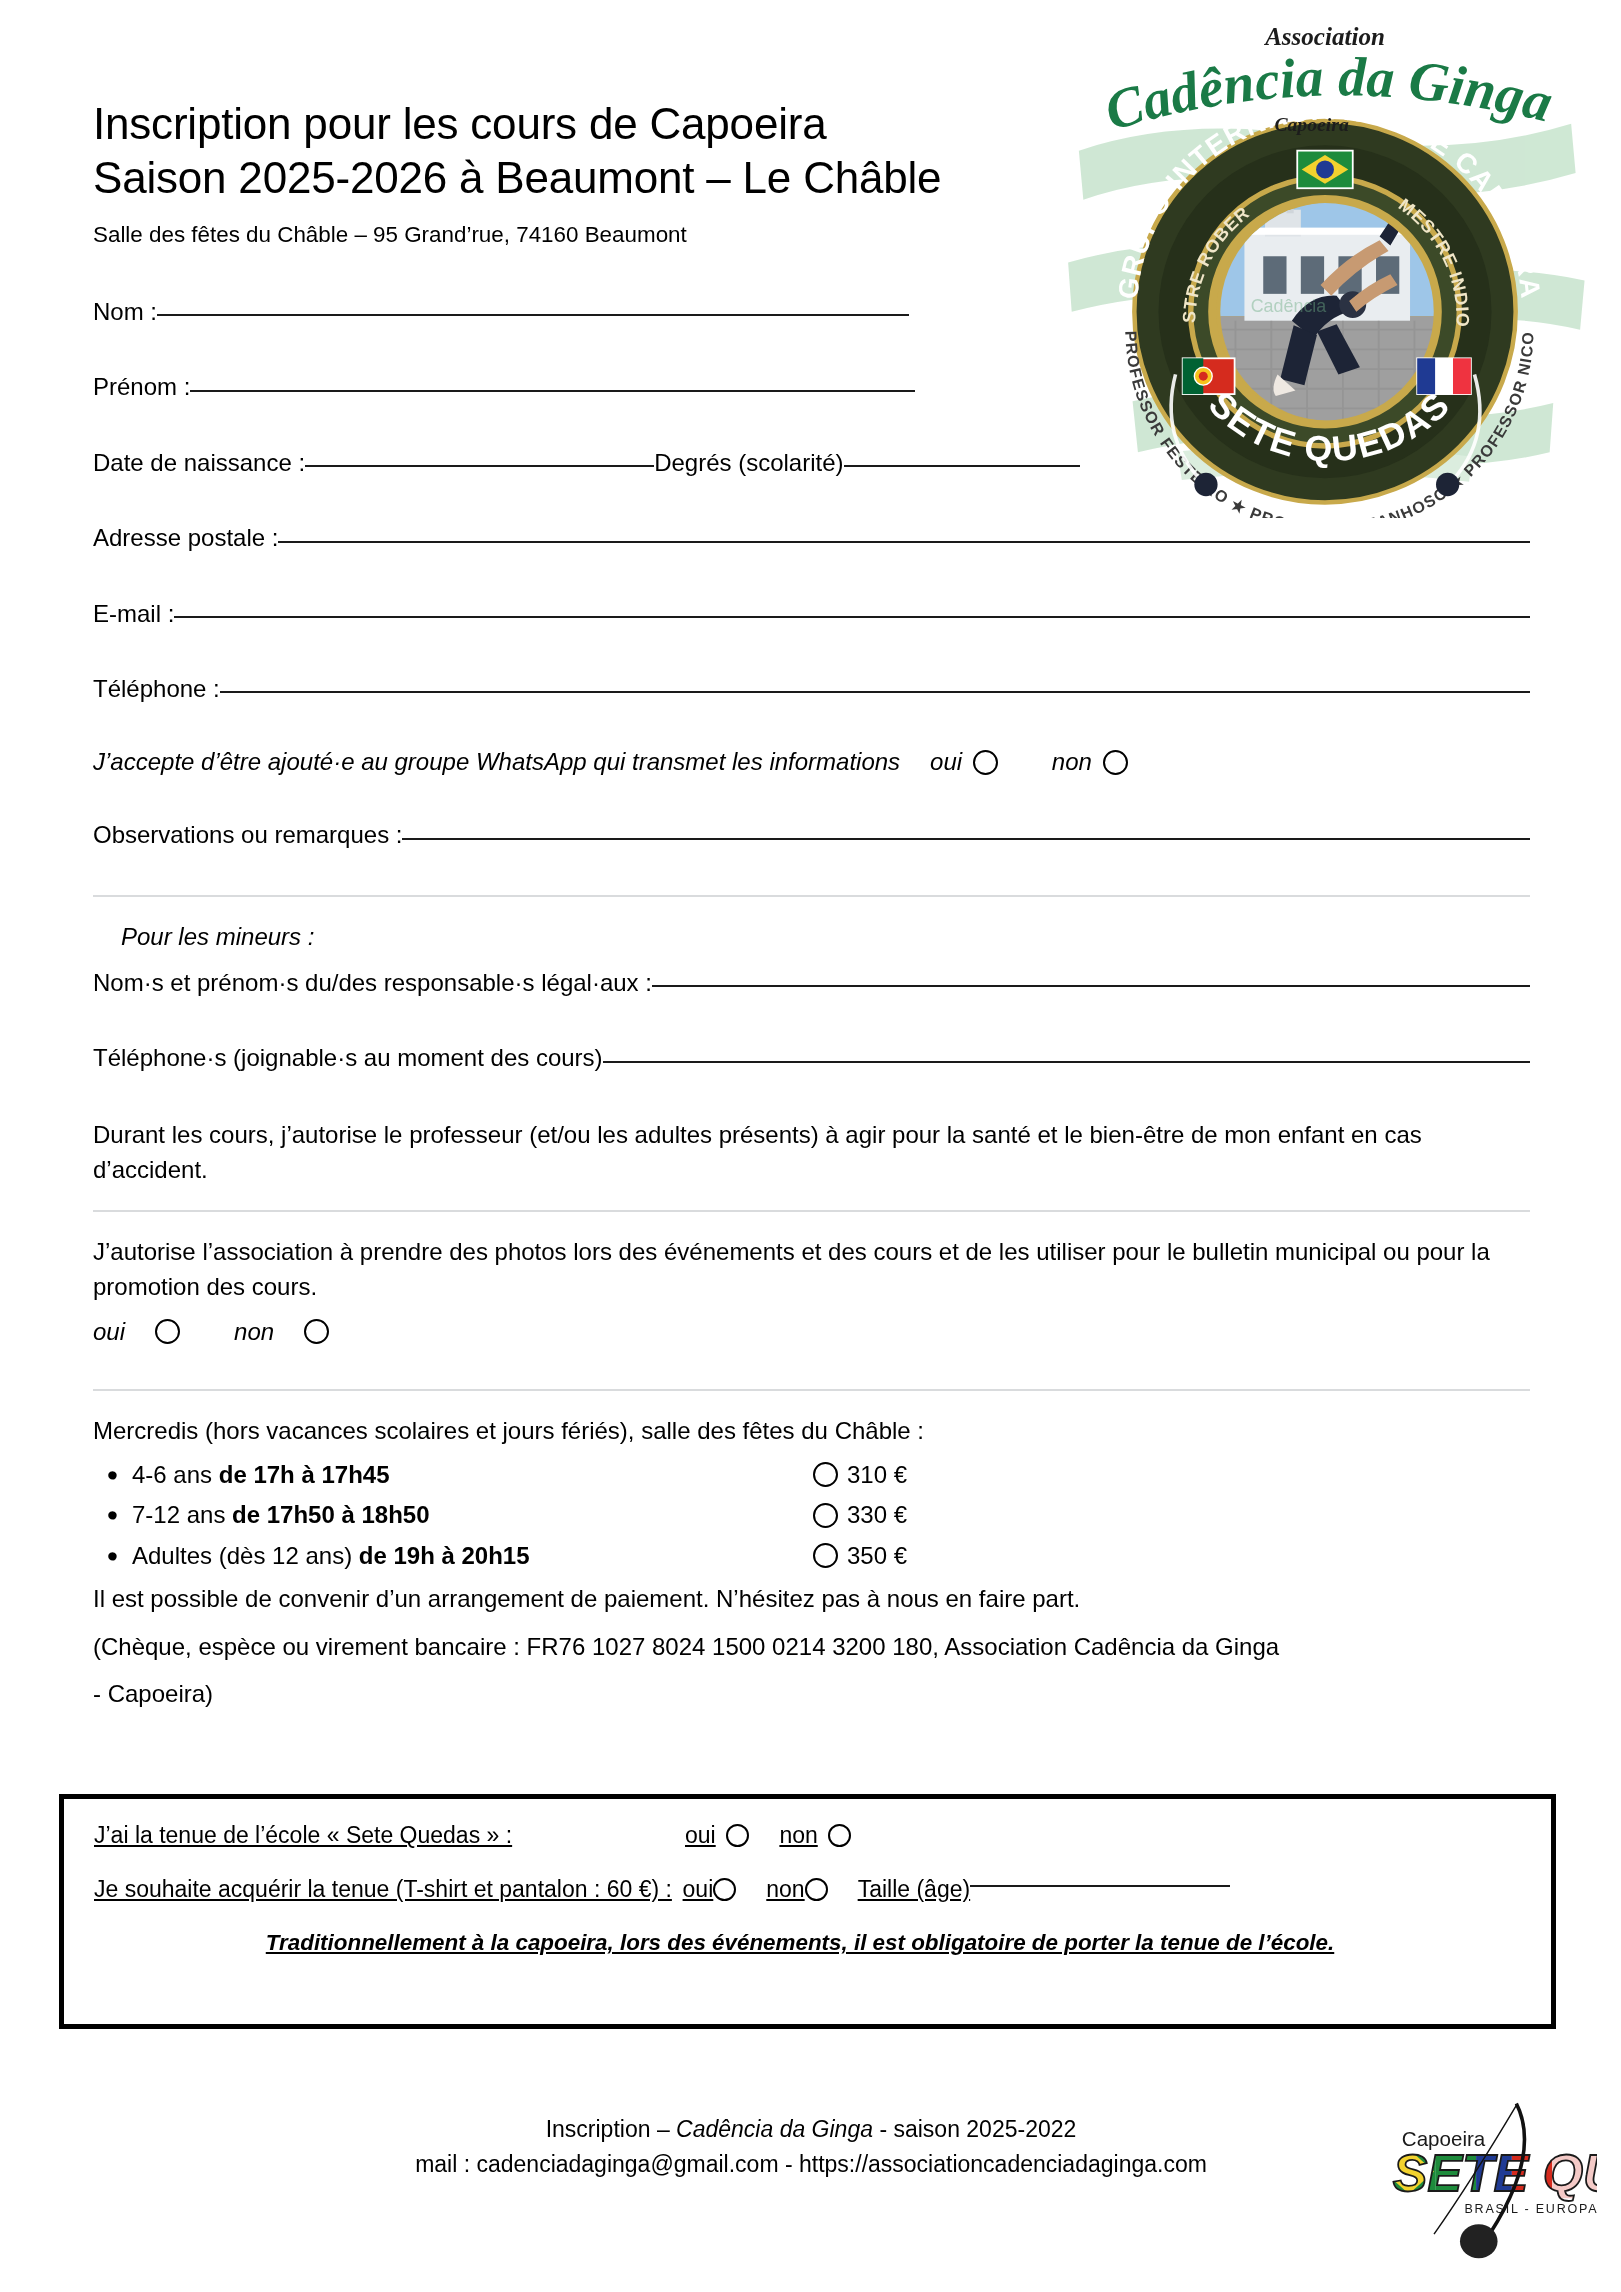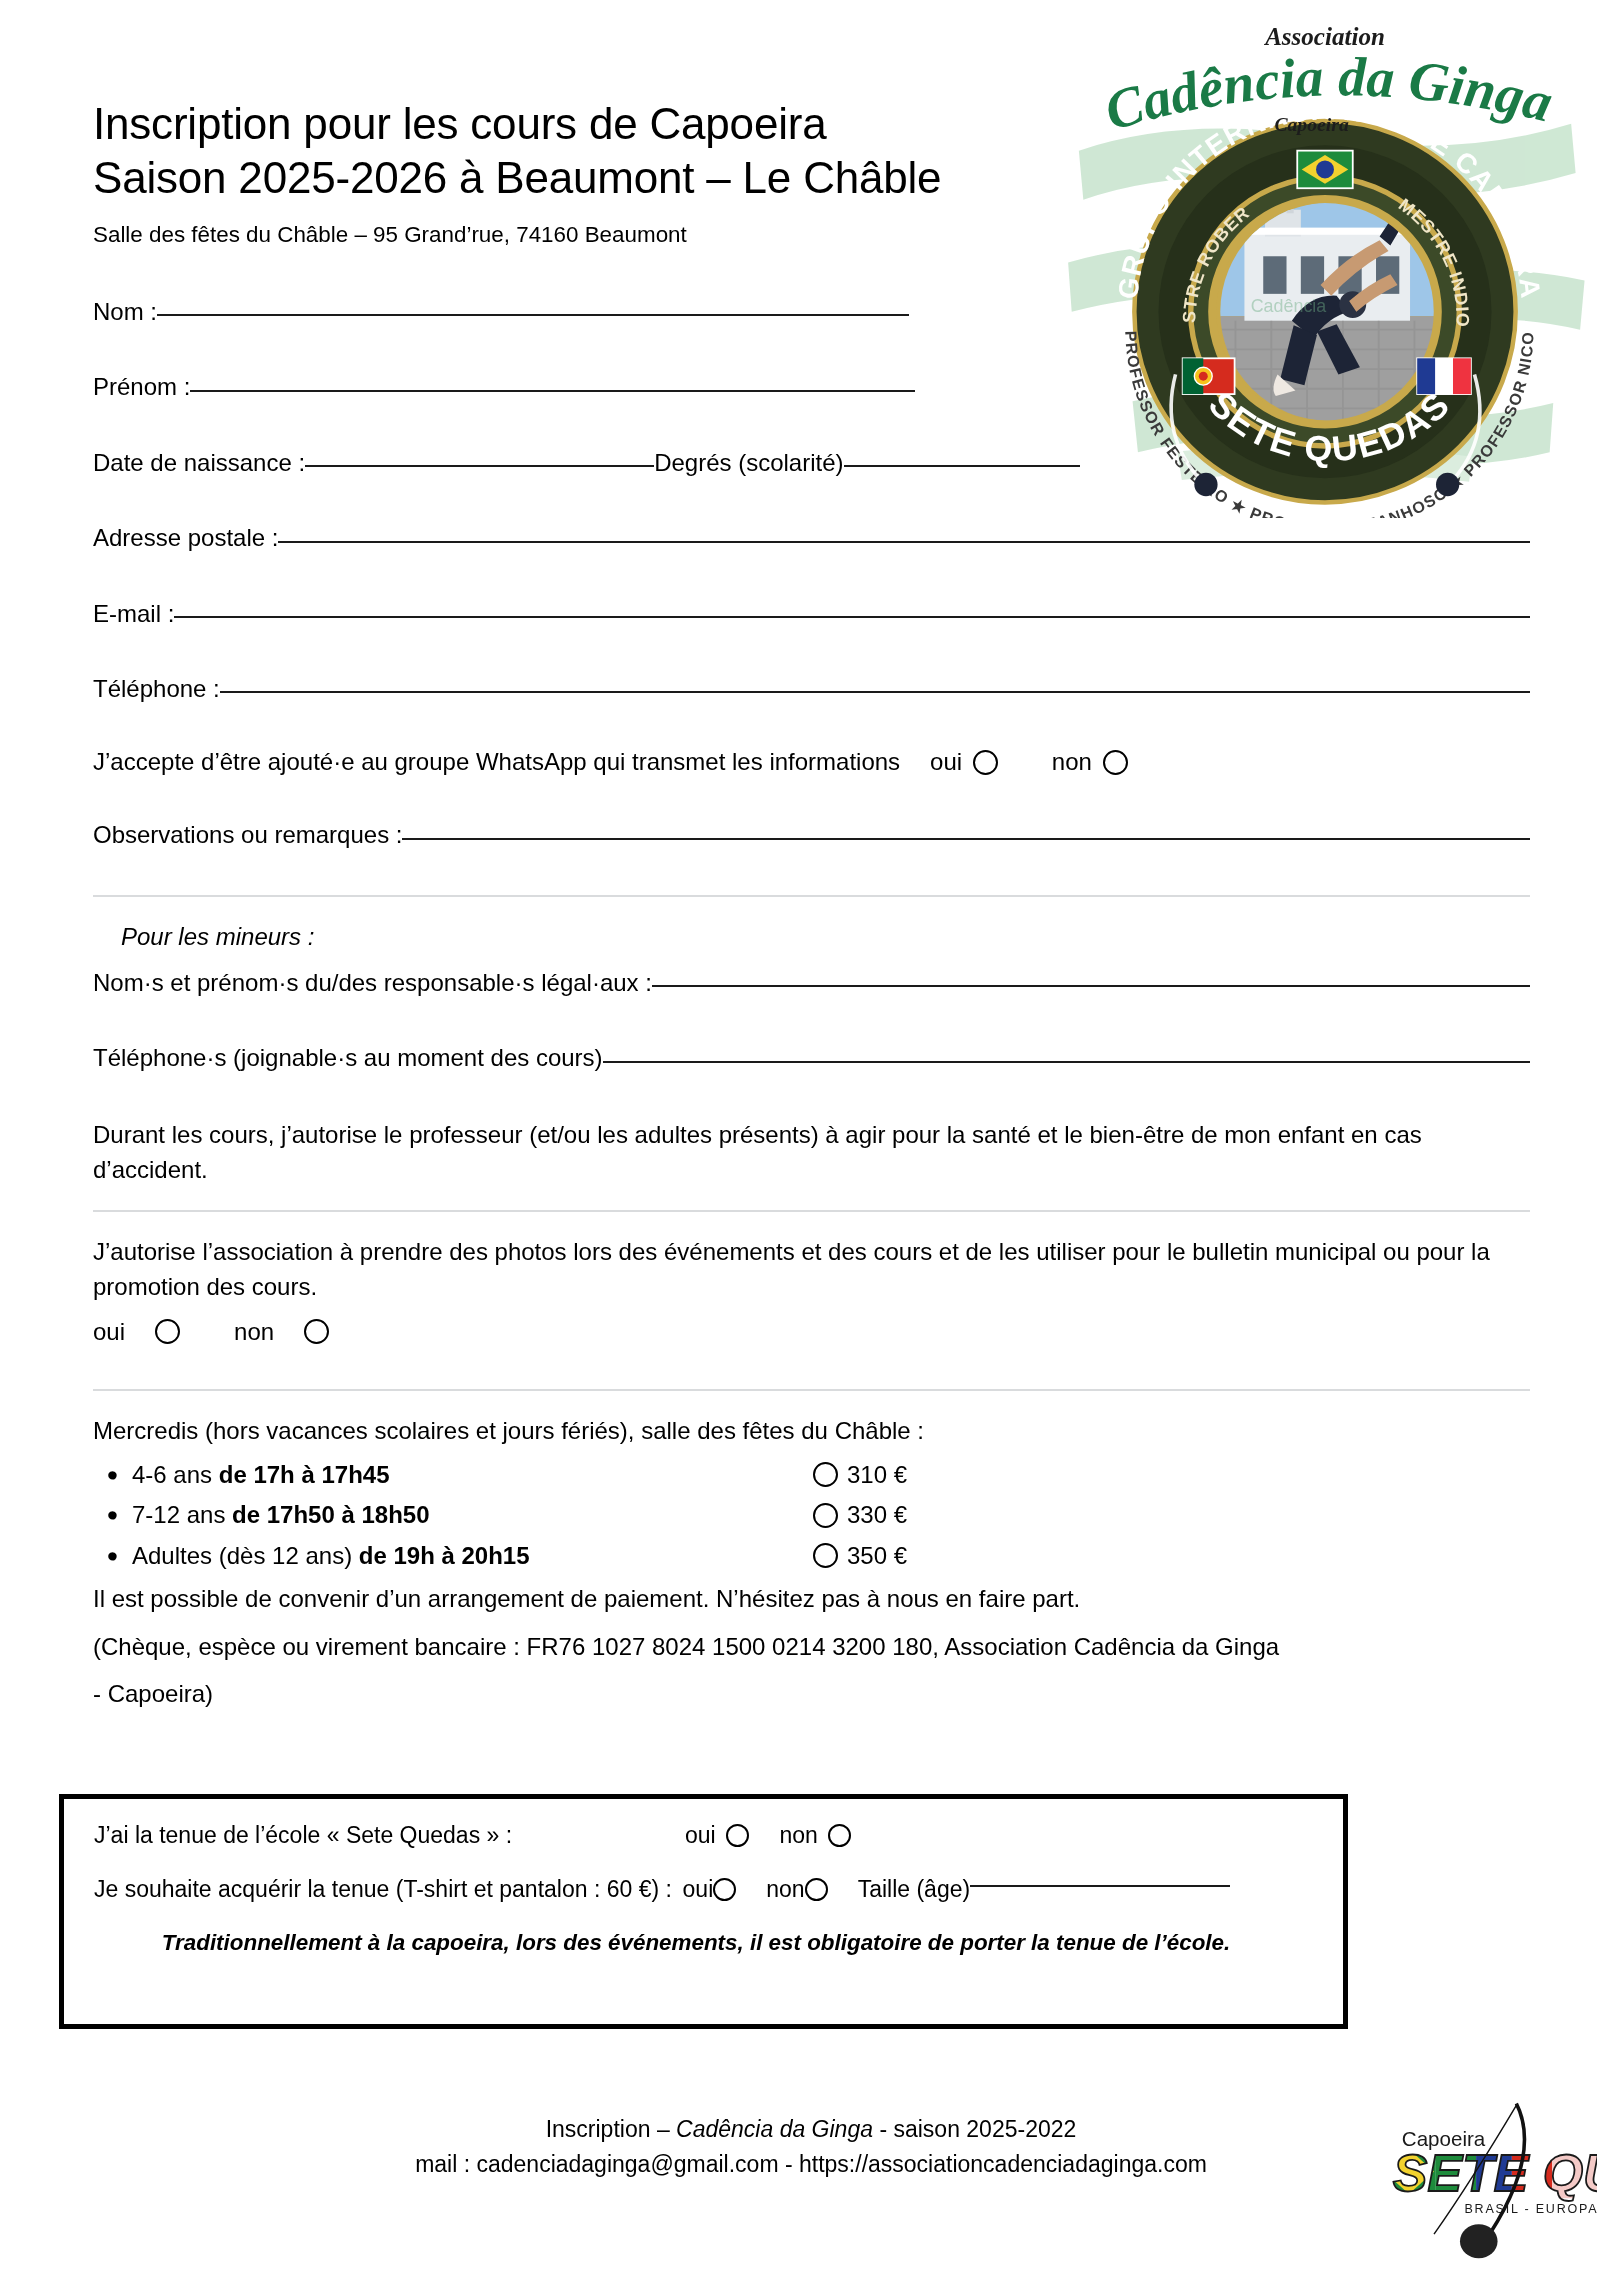--- a/index.html
+++ b/index.html
@@ -76,20 +76,21 @@
   .rule.short-name { flex: 0 0 752px; }
   .rule.short-prenom { flex: 0 0 725px; }
   .rule.dob { flex: 0 0 349px; }
   .rule.degre { flex: 0 0 236px; }
 
   .consent-row {
     display: flex;
     align-items: center;
     font-size: 24px;
     margin-bottom: 43px;
+    font-style: italic;
   }
   .radio {
     display: inline-block;
     width: 25px;
     height: 25px;
     border: 2.7px solid #000;
     border-radius: 50%;
     box-sizing: border-box;
     vertical-align: middle;
   }
@@ -141,25 +142,26 @@
     display: flex;
     align-items: center;
     gap: 9px;
   }
 
   
   .outfit-box {
     position: absolute;
     left: 59px;
     top: 1794px;
-    width: 1289px;
+    width: 1497px;
     height: 235px;
     border: 5.4px solid #000;
     box-sizing: border-box;
     padding: 23px 45px 0 30px;
+    text-decoration: underline;
   }
   .outfit-line {
     display: flex;
     align-items: center;
     font-size: 23px;
     margin-bottom: 27px;
   }
   .outfit-emph {
     text-align: center;
     font-size: 22.4px;

